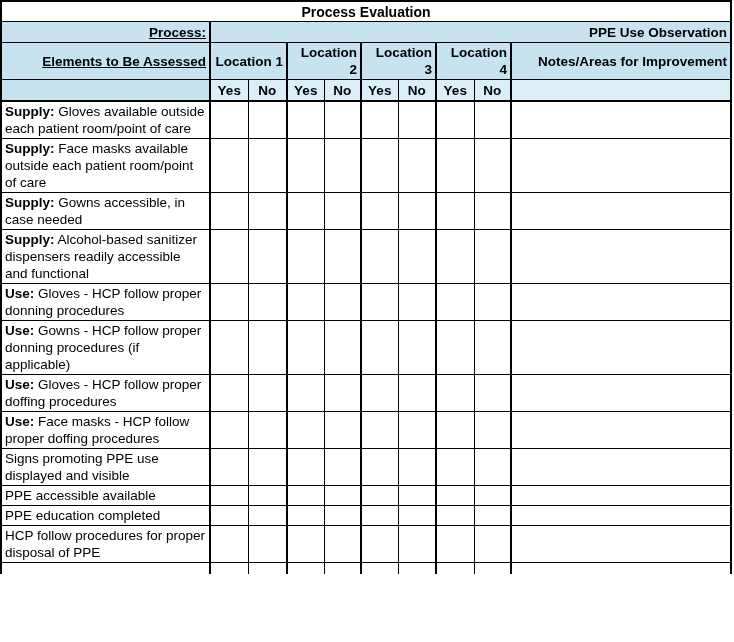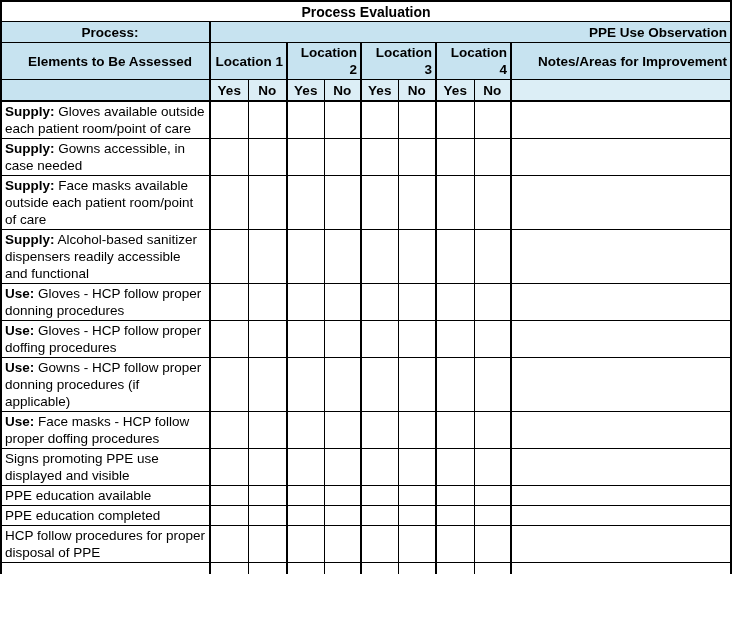--- a/index.html
+++ b/index.html
@@ -48,22 +48,23 @@
   
   tr.hdr th {
     background: var(--header-bg);
     font-weight: bold;
     text-align: right;
     vertical-align: middle;
     height: 18px;
     line-height: 17px;
   }
   tr.hdr th.left {
-    text-align: center;
+    text-align: right;
     padding-left: 12px;
+    text-decoration: underline;
   }
   
   tr.subhdr { border-bottom: 2px solid var(--border-color); }
   tr.subhdr th {
     font-weight: bold;
     text-align: center;
     vertical-align: middle;
     height: 18px;
     background: var(--subheader-bg);
   }
@@ -131,44 +132,44 @@
     <td class="check"></td>
     <td class="check grp"></td>
     <td class="check"></td>
     <td class="check grp"></td>
     <td class="check"></td>
     <td class="check grp"></td>
     <td class="check"></td>
     <td class="notes grp"></td>
   </tr>
         <tr>
+    <td class="label"><span class="bold">Supply:</span><span> Face masks available outside each patient room/point of care</span></td>
+    <td class="check grp"></td>
+    <td class="check"></td>
+    <td class="check grp"></td>
+    <td class="check"></td>
+    <td class="check grp"></td>
+    <td class="check"></td>
+    <td class="check grp"></td>
+    <td class="check"></td>
+    <td class="notes grp"></td>
+  </tr>
+        <tr>
     <td class="label"><span class="bold">Supply:</span><span> Gowns accessible, in case needed</span></td>
     <td class="check grp"></td>
     <td class="check"></td>
     <td class="check grp"></td>
     <td class="check"></td>
     <td class="check grp"></td>
     <td class="check"></td>
     <td class="check grp"></td>
     <td class="check"></td>
     <td class="notes grp"></td>
   </tr>
         <tr>
-    <td class="label"><span class="bold">Supply:</span><span> Face masks available outside each patient room/point of care</span></td>
-    <td class="check grp"></td>
-    <td class="check"></td>
-    <td class="check grp"></td>
-    <td class="check"></td>
-    <td class="check grp"></td>
-    <td class="check"></td>
-    <td class="check grp"></td>
-    <td class="check"></td>
-    <td class="notes grp"></td>
-  </tr>
-        <tr>
     <td class="label"><span class="bold">Supply:</span><span> Alcohol-based sanitizer dispensers readily accessible and functional</span></td>
     <td class="check grp"></td>
     <td class="check"></td>
     <td class="check grp"></td>
     <td class="check"></td>
     <td class="check grp"></td>
     <td class="check"></td>
     <td class="check grp"></td>
     <td class="check"></td>
     <td class="notes grp"></td>
@@ -179,44 +180,44 @@
     <td class="check"></td>
     <td class="check grp"></td>
     <td class="check"></td>
     <td class="check grp"></td>
     <td class="check"></td>
     <td class="check grp"></td>
     <td class="check"></td>
     <td class="notes grp"></td>
   </tr>
         <tr>
+    <td class="label"><span class="bold">Use:</span><span> Gowns - HCP follow proper donning procedures (if applicable)</span></td>
+    <td class="check grp"></td>
+    <td class="check"></td>
+    <td class="check grp"></td>
+    <td class="check"></td>
+    <td class="check grp"></td>
+    <td class="check"></td>
+    <td class="check grp"></td>
+    <td class="check"></td>
+    <td class="notes grp"></td>
+  </tr>
+        <tr>
     <td class="label"><span class="bold">Use:</span><span> Gloves - HCP follow proper doffing procedures</span></td>
     <td class="check grp"></td>
     <td class="check"></td>
     <td class="check grp"></td>
     <td class="check"></td>
     <td class="check grp"></td>
     <td class="check"></td>
     <td class="check grp"></td>
     <td class="check"></td>
     <td class="notes grp"></td>
   </tr>
         <tr>
-    <td class="label"><span class="bold">Use:</span><span> Gowns - HCP follow proper donning procedures (if applicable)</span></td>
-    <td class="check grp"></td>
-    <td class="check"></td>
-    <td class="check grp"></td>
-    <td class="check"></td>
-    <td class="check grp"></td>
-    <td class="check"></td>
-    <td class="check grp"></td>
-    <td class="check"></td>
-    <td class="notes grp"></td>
-  </tr>
-        <tr>
     <td class="label"><span class="bold">Use:</span><span> Face masks - HCP follow proper doffing procedures</span></td>
     <td class="check grp"></td>
     <td class="check"></td>
     <td class="check grp"></td>
     <td class="check"></td>
     <td class="check grp"></td>
     <td class="check"></td>
     <td class="check grp"></td>
     <td class="check"></td>
     <td class="notes grp"></td>
@@ -227,21 +228,21 @@
     <td class="check"></td>
     <td class="check grp"></td>
     <td class="check"></td>
     <td class="check grp"></td>
     <td class="check"></td>
     <td class="check grp"></td>
     <td class="check"></td>
     <td class="notes grp"></td>
   </tr>
         <tr>
-    <td class="label"><span class="bold"></span><span>PPE education available</span></td>
+    <td class="label"><span class="bold"></span><span>PPE accessible available</span></td>
     <td class="check grp"></td>
     <td class="check"></td>
     <td class="check grp"></td>
     <td class="check"></td>
     <td class="check grp"></td>
     <td class="check"></td>
     <td class="check grp"></td>
     <td class="check"></td>
     <td class="notes grp"></td>
   </tr>

